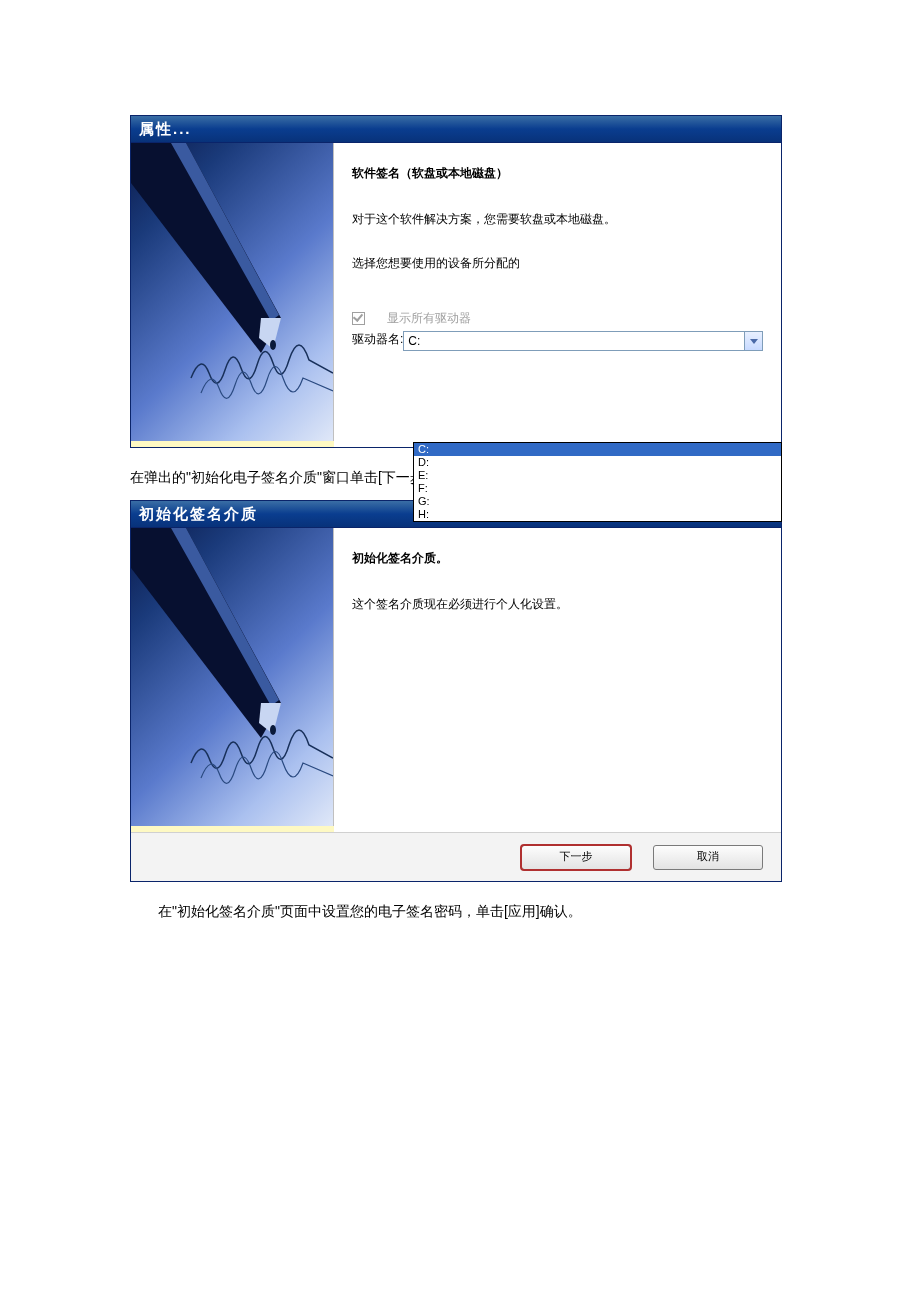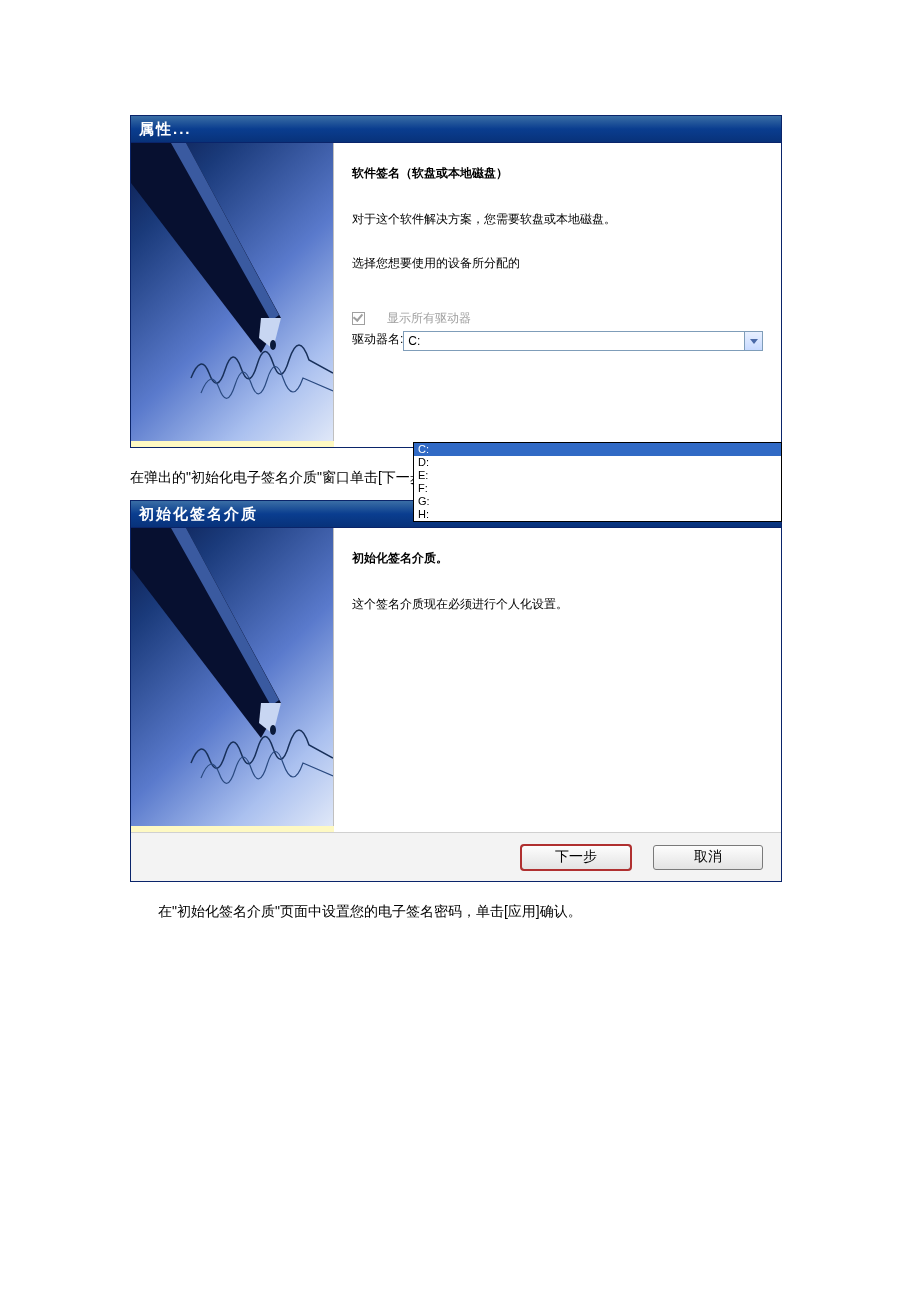--- a/index.html
+++ b/index.html
@@ -161,21 +161,21 @@
     border-radius: 3px 0 0 3px;
     background: linear-gradient(#fefefe,#e0e0e0);
     border-right: none;
   }
   .dlg-button {
     width: 108px;
     height: 23px;
     border: 1px solid #7a7a7a;
     border-radius: 3px;
     background: linear-gradient(#fdfdfd,#e3e3e3);
-    font-size: 14px;
+    font-size: 11px;
     text-align: center;
     line-height: 21px;
     cursor: pointer;
     color: #000;
   }
   .dlg-button.default {
     outline: 2px solid #b03030;
     outline-offset: -1px;
   }
   .doc-text {

